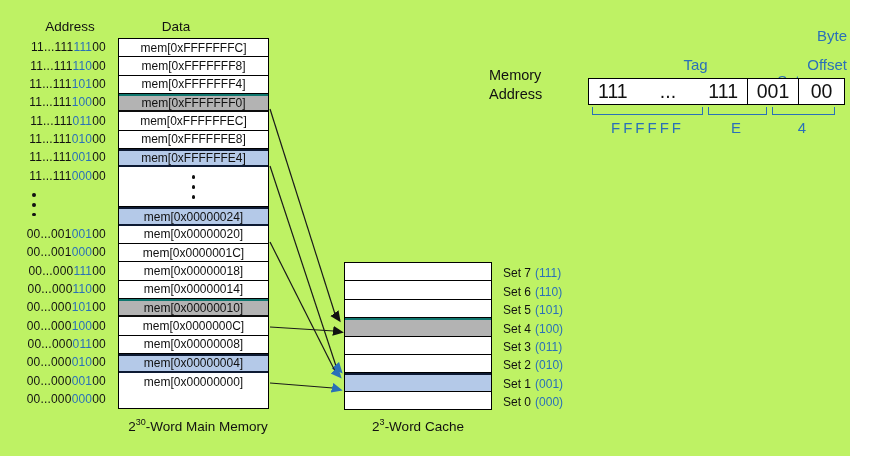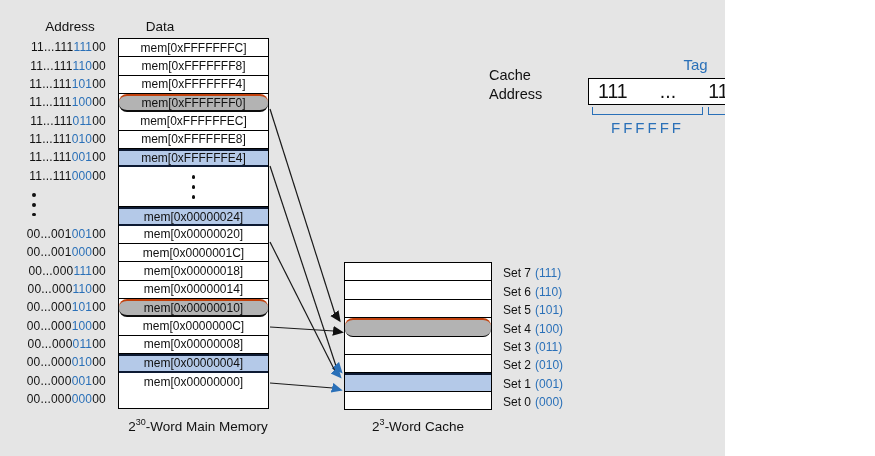--- a/index.html
+++ b/index.html
@@ -3,21 +3,21 @@
 <meta charset="utf-8">
 <style>
   :root{
     --accent-blue:#2a70b8;
     --row-blue:#b4c9e8;
     --row-gray:#b3b3b3;
     --line-dark:#1a1a1a;
   }
   html,body{margin:0;padding:0;background:#fff;}
   .fig{
-    position:relative;width:725px;height:456px;background:#e5e5e5;overflow:hidden;
+    position:relative;width:850px;height:456px;background:#bef264;overflow:hidden;
     font-family:"Liberation Sans","DejaVu Sans",sans-serif;color:#111;
   }
   .abs{position:absolute;}
   .ctr{text-align:center;}
   .blu{color:var(--accent-blue);}
 
   
   .colhdr{font-size:13.5px;top:19px;}
 
   
@@ -29,21 +29,21 @@
   .aell{padding-right:38px;box-sizing:border-box;}
 
   
   .mem-table{left:118px;top:38px;width:151px;height:371px;border:1.6px solid #000;box-sizing:border-box;background:#fff;}
   .mrow{height:18.35px;border-bottom:1px solid #000;box-sizing:border-box;
         display:flex;align-items:center;justify-content:center;font-size:12px;}
   .mrow:last-child{border-bottom:none;}
   .mell{height:40px;border-bottom:1px solid #000;box-sizing:border-box;
         display:flex;flex-direction:column;align-items:center;justify-content:center;}
   .mell i{width:3.8px;height:3.8px;border-radius:50%;background:#111;display:block;margin:3px 0;}
-  .hl-gray{background:var(--row-gray);border-top:2px solid #c2410c;border-bottom:2px solid #0d0d0d;border-radius:8px;}
+  .hl-gray{background:var(--row-gray);border-top:2px solid #0f766e;border-bottom:2px solid #0d0d0d;}
   .hl-blue{background:var(--row-blue);border-top:2px solid #0d1a33;border-bottom:2px solid #0d1a33;}
 
   
   .cache-table{left:344px;top:262px;width:148px;height:148px;border:1.6px solid #000;box-sizing:border-box;background:#fff;}
   .crow{height:18.4px;border-bottom:1px solid #000;box-sizing:border-box;}
   .crow:last-child{border-bottom:none;}
 
   
   .set-col{left:503px;top:262px;width:110px;}
   .srow{height:18.4px;display:flex;align-items:flex-end;font-size:12px;}
@@ -79,21 +79,21 @@
   .overlay line{stroke:var(--line-dark);stroke-width:1.2;}
   .mk-black{fill:#111;}
   .mk-blue{fill:var(--accent-blue);}
 </style>
 </head>
 <body>
 
 <div class="fig">
 
   <div class="abs colhdr ctr" style="left:15px;width:110px;">Address</div>
-  <div class="abs colhdr ctr" style="left:104px;width:112px;">Data</div>
+  <div class="abs colhdr ctr" style="left:120px;width:112px;">Data</div>
 
   <div class="abs addr-col">
     <div class="arow"><span>11...111</span><span class="blu">111</span><span>00</span></div>
     <div class="arow"><span>11...111</span><span class="blu">110</span><span>00</span></div>
     <div class="arow"><span>11...111</span><span class="blu">101</span><span>00</span></div>
     <div class="arow"><span>11...111</span><span class="blu">100</span><span>00</span></div>
     <div class="arow"><span>11...111</span><span class="blu">011</span><span>00</span></div>
     <div class="arow"><span>11...111</span><span class="blu">010</span><span>00</span></div>
     <div class="arow"><span>11...111</span><span class="blu">001</span><span>00</span></div>
     <div class="arow"><span>11...111</span><span class="blu">000</span><span>00</span></div>
@@ -182,21 +182,21 @@
     <div class="srow">
         <span>Set 0</span>
         <span class="blu paren">(000)</span>
       </div>
   </div>
 
   <div class="abs caption ctr" style="left:60px;width:276px;"><span>2</span><sup>30</sup><span>-Word Main Memory</span></div>
   <div class="abs caption ctr" style="left:344px;width:148px;"><span>2</span><sup>3</sup><span>-Word Cache</span></div>
 
   <div class="abs ma-label">
-    <div>Cache</div>
+    <div>Memory</div>
     <div>Address</div>
   </div>
   <div class="abs byte-lbl blu">Byte</div>
   <div class="abs fld-lbl tag-lbl blu ctr">Tag</div>
   <div class="abs fld-lbl set-lbl blu ctr">Set</div>
   <div class="abs fld-lbl offset-lbl blu">Offset</div>
 
   <div class="abs addr-box">
     <div class="cell cell-tag">
       <span>111</span>

